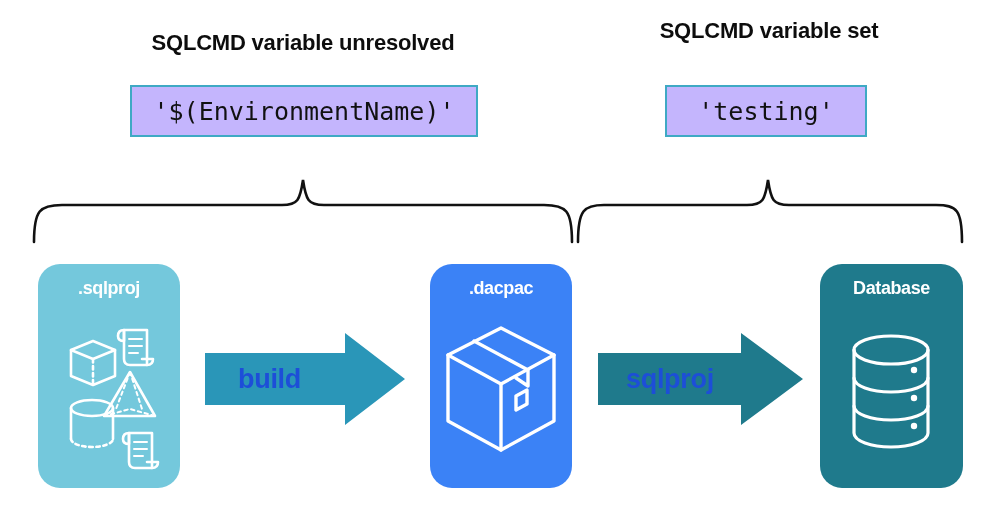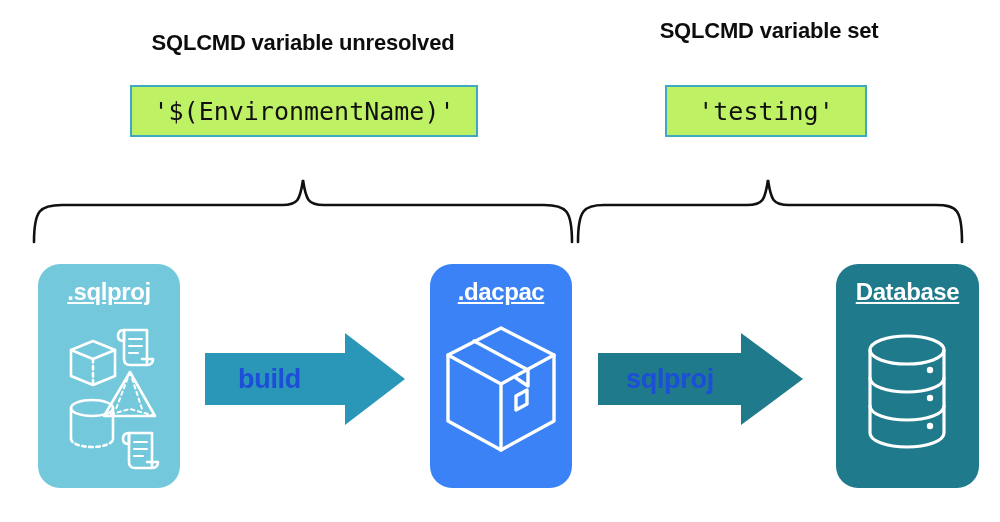--- a/index.html
+++ b/index.html
@@ -33,21 +33,21 @@
     letter-spacing: -0.2px;
   }
   #heading-left  { left: 0px;   top: 30px; width: 606px; }
   #heading-right { left: 575px; top: 18px; width: 388px; }
 
   
   .value-box {
     position: absolute;
     box-sizing: border-box;
     border: 2px solid #3fa9c4;
-    background: #bef264;
+    background: #c4b5fd;
     display: flex;
     align-items: center;
     justify-content: center;
     font-family: "DejaVu Sans Mono", monospace;
     font-size: 25px;
     color: #111111;
     letter-spacing: 0px;
   }
   #value-box-left  { left: 130px; top: 85px;  width: 348px; height: 52px; }
   #value-box-right { left: 665px; top: 85px;  width: 202px; height: 52px; }
@@ -64,35 +64,34 @@
 
   
   .stage-box {
     position: absolute;
     border-radius: 22px;
     top: 264px;
     height: 224px;
   }
   #box-sqlproj  { left: 38px;  width: 142px; background: #74c8dc; }
   #box-dacpac   { left: 430px; width: 142px; background: #3b82f6; }
-  #box-database { left: 820px; width: 143px; background: #1f7a8c; margin-left: 16px; }
+  #box-database { left: 820px; width: 143px; background: #1f7a8c; }
 
   .stage-label {
     position: absolute;
     top: 14px;
     left: 0;
     width: 100%;
     text-align: center;
     color: #ffffff;
     font-family: "Liberation Sans", sans-serif;
     font-weight: bold;
-    font-size: 24px;
+    font-size: 18px;
     letter-spacing: -0.4px;
     white-space: nowrap;
-    text-decoration: underline;
   }
   .stage-art {
     position: absolute;
     top: 44px;
     left: 0;
     width: 100%;
   }
 
   
   .arrow-wrap {

